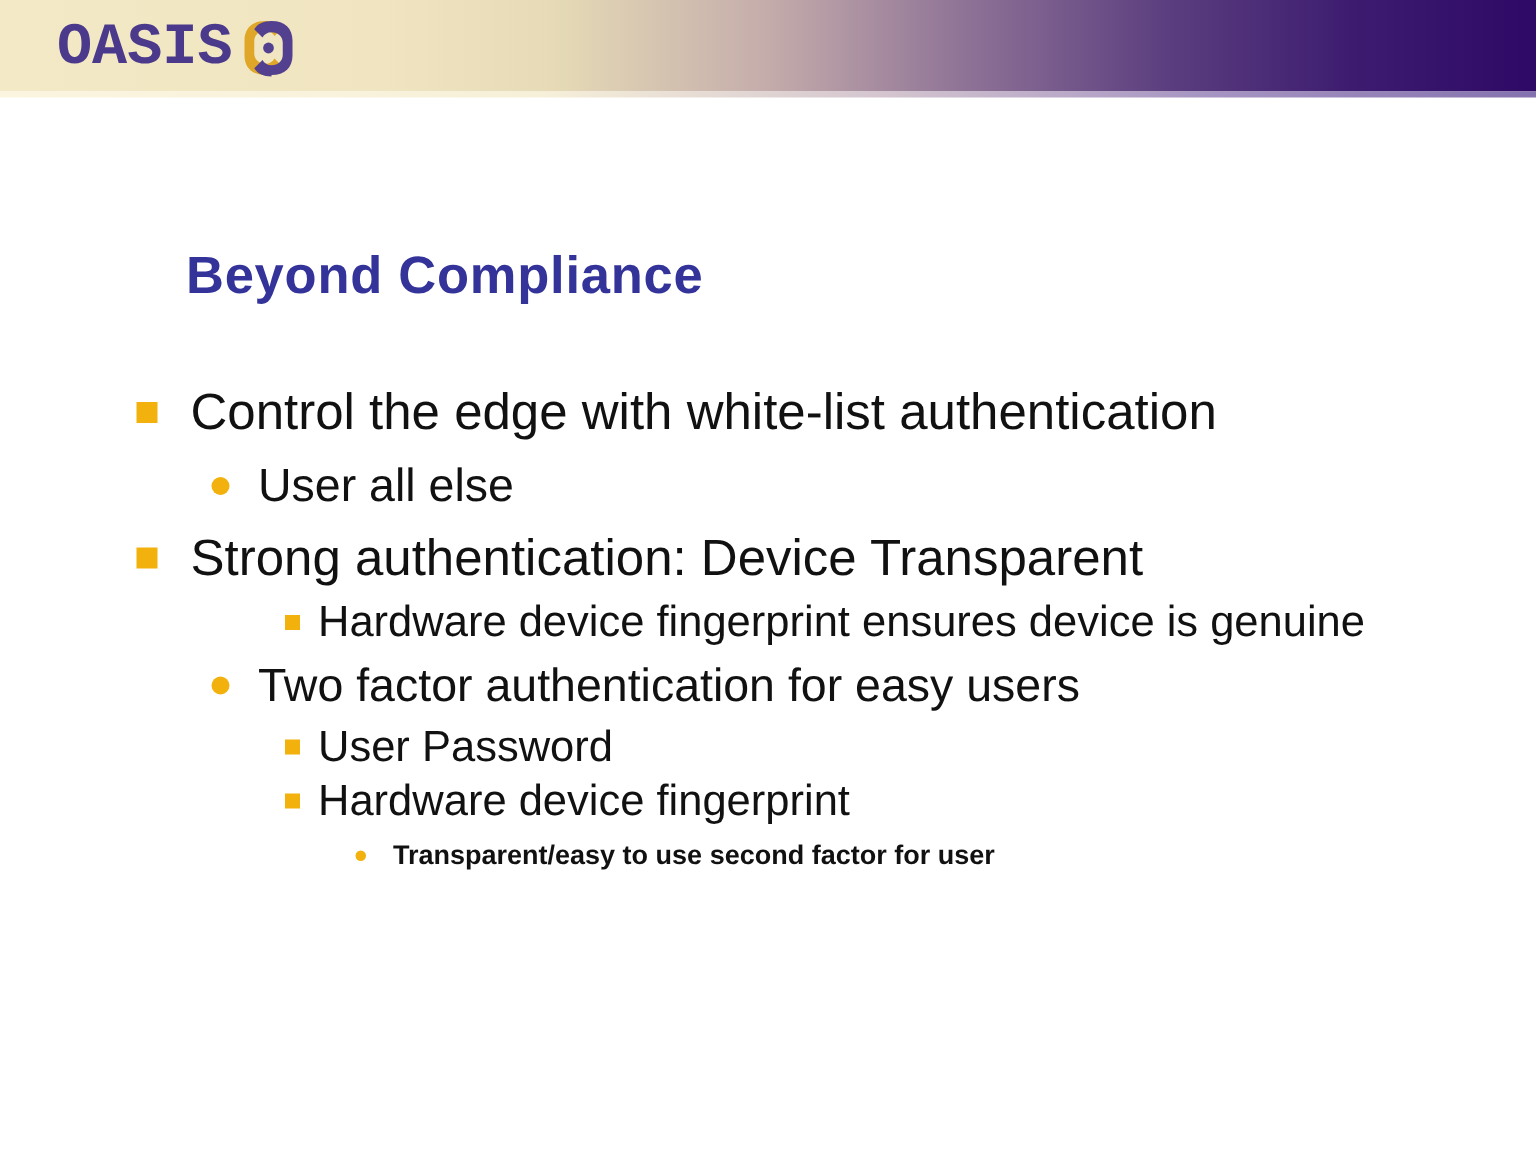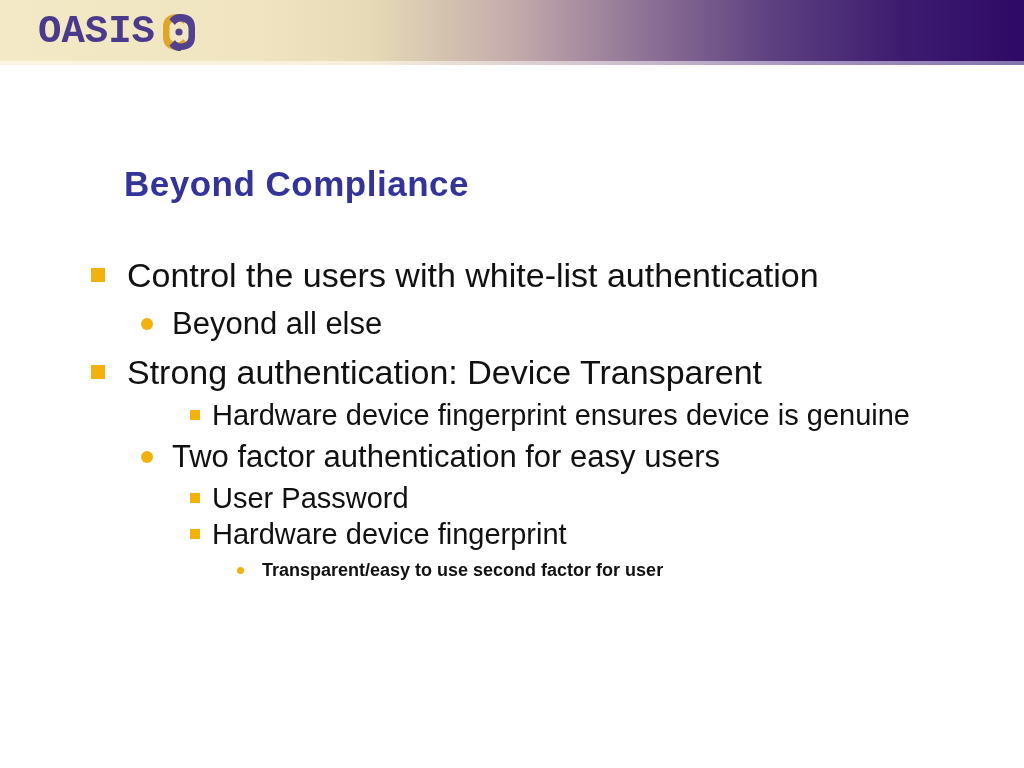--- a/index.html
+++ b/index.html
@@ -95,25 +95,25 @@
       <path fill="#53418F" d="M21 38 c9 0 14 -5 14 -13 V15 c0 -8 -5 -13 -14 -13 c-5.5 0 -9.5 2 -11.5 5.5 l5.5 5.5 c1.2 -2.2 3.3 -3.5 6 -3.5 c4.5 0 7.5 3 7.5 7 v8 c0 4 -3 7 -7.5 7 c-2.7 0 -4.8 -1.3 -6 -3.5 l-5.5 5.5 c2 3.5 6 5.5 11.5 5.5 z"></path>
       <circle cx="19" cy="20" r="3.6" fill="#53418F"></circle>
     </svg>
   </div>
 
   <div class="slide-title">Beyond Compliance</div>
 
   <ul class="bullets">
     <li class="lvl1">
       <span class="marker"></span>
-      <span>Control the users with white-list authentication</span>
+      <span>Control the edge with white-list authentication</span>
     </li>
     <li class="lvl2">
       <span class="marker"></span>
-      <span>Beyond all else</span>
+      <span>User all else</span>
     </li>
     <li class="lvl1">
       <span class="marker"></span>
       <span>Strong authentication: Device Transparent</span>
     </li>
     <li class="lvl3">
       <span class="marker"></span>
       <span>Hardware device fingerprint ensures device is genuine</span>
     </li>
     <li class="lvl2">

